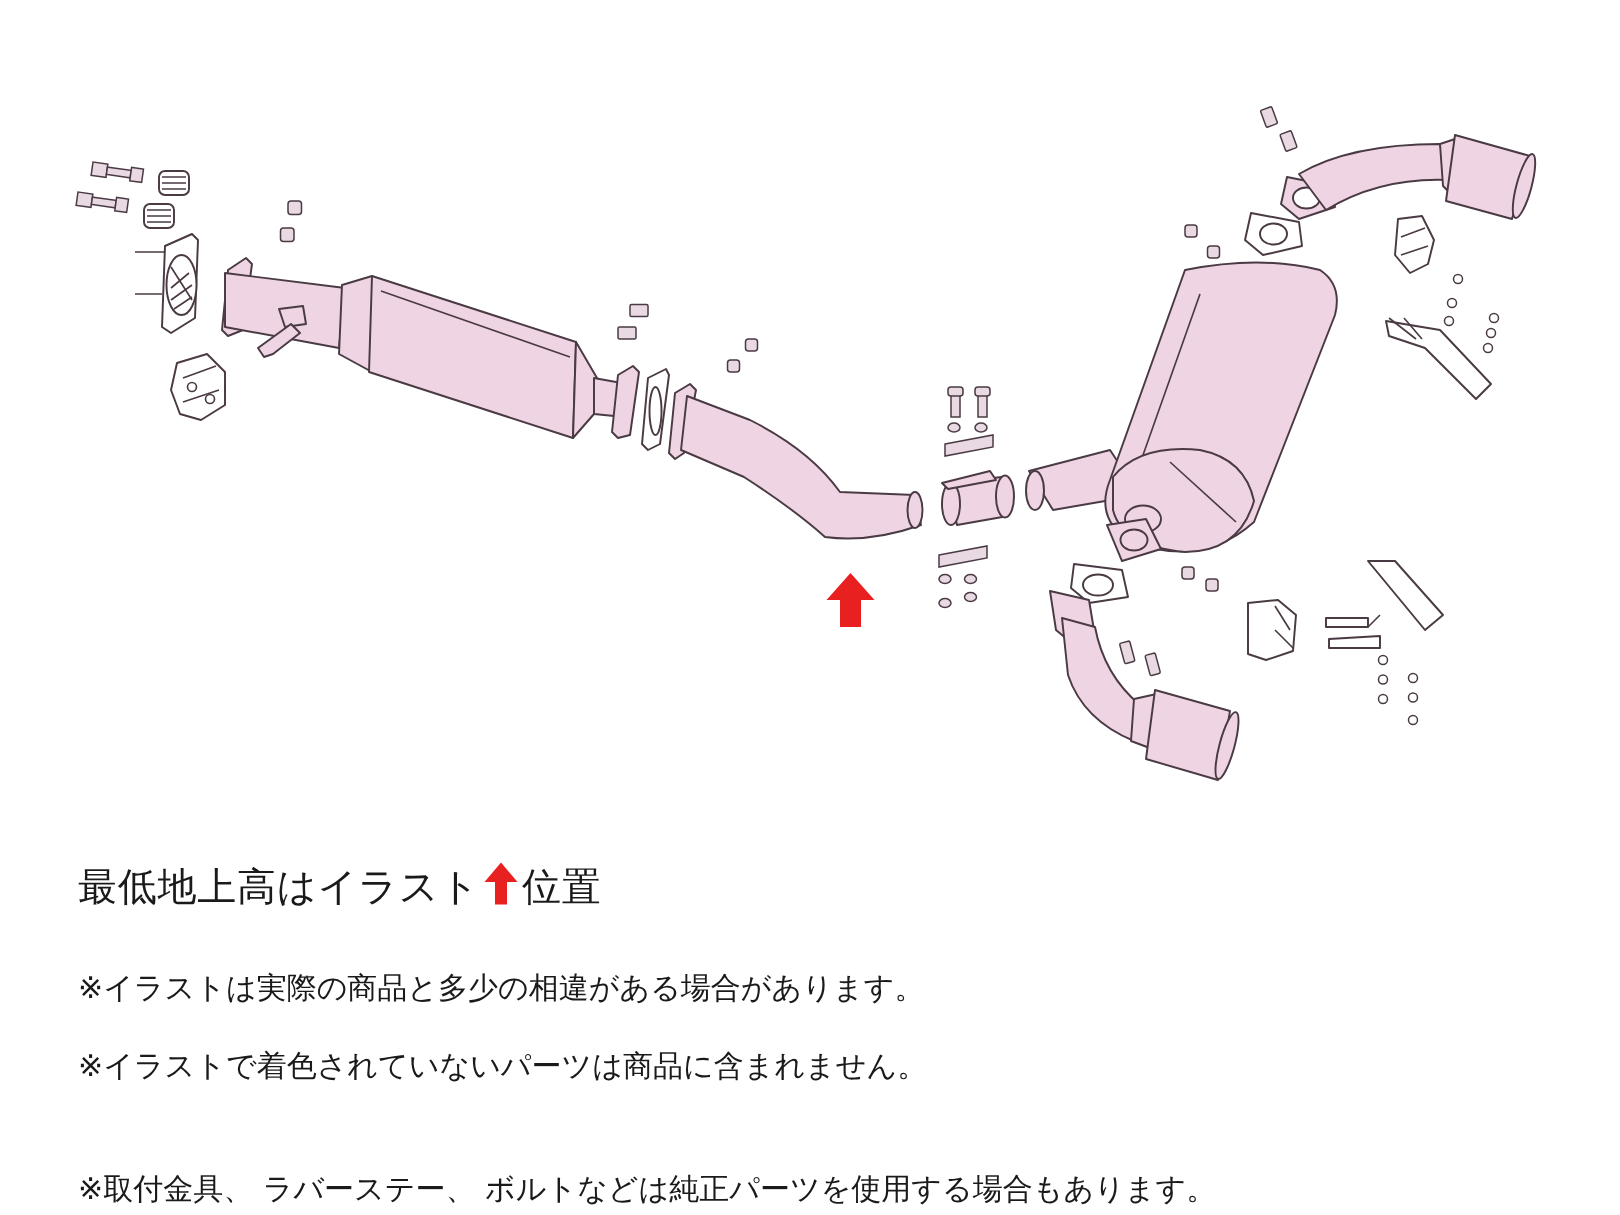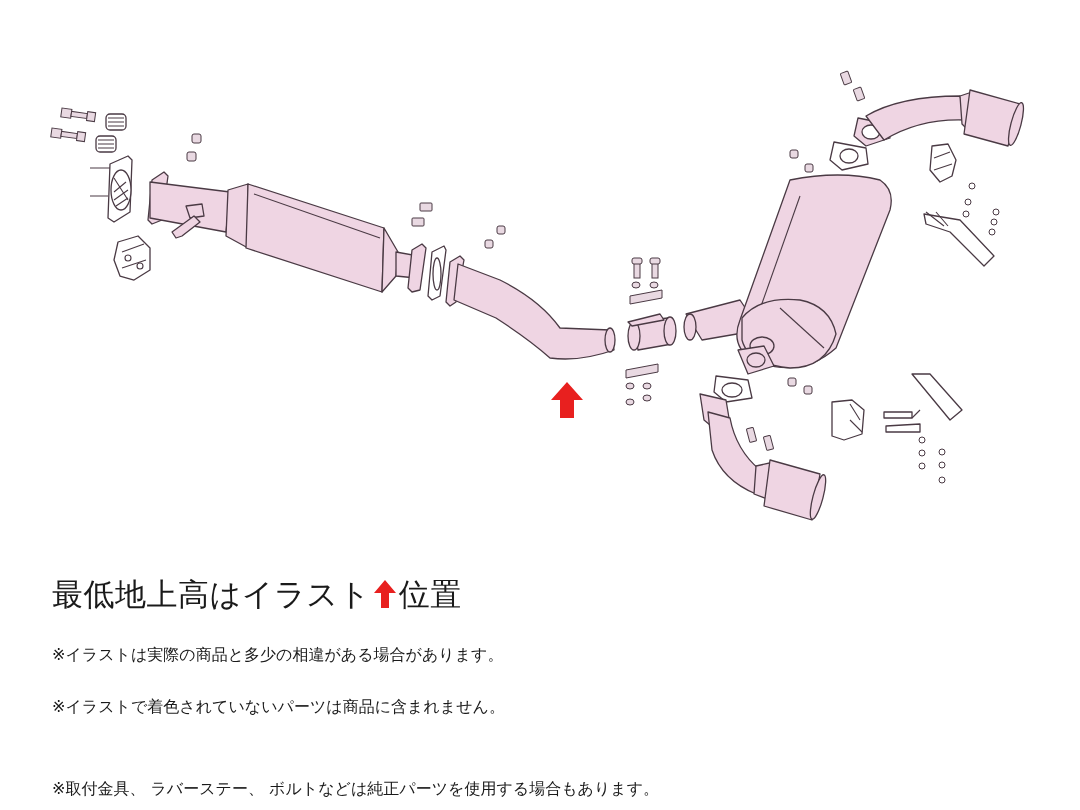--- a/index.html
+++ b/index.html
@@ -1,22 +1,22 @@
 <!DOCTYPE html>
 <html><head>
 <meta charset="utf-8">
 <style>
   html, body { margin:0; padding:0; background:#ffffff; }
   body { width:1080px; height:810px; position:relative; overflow:hidden;
          font-family:"DejaVu Sans", "Liberation Sans", sans-serif; color:#1a1a1a; }
   #diagram { position:absolute; left:0; top:0; width:1080px; height:560px; }
   .caption { position:absolute; left:52px; white-space:nowrap; }
-  #headline { top:574px; font-size:31px; letter-spacing:0.5px; }
+  #headline { top:574px; font-size:26px; letter-spacing:0.5px; }
   #headline .arrow { display:inline-block; width:24px; height:30px; vertical-align:-4px; margin:0 2px; }
-  .note { font-size:16px; letter-spacing:0px; }
+  .note { font-size:20px; letter-spacing:0px; }
   #note1 { top:645px; }
   #note2 { top:697px; }
   #note3 { top:748px;margin-top:31px; }
 </style>
 </head>
 <body>
 
 <svg id="diagram" viewBox="0 0 1080 560" xmlns="http://www.w3.org/2000/svg">
   <defs>
     <style>

